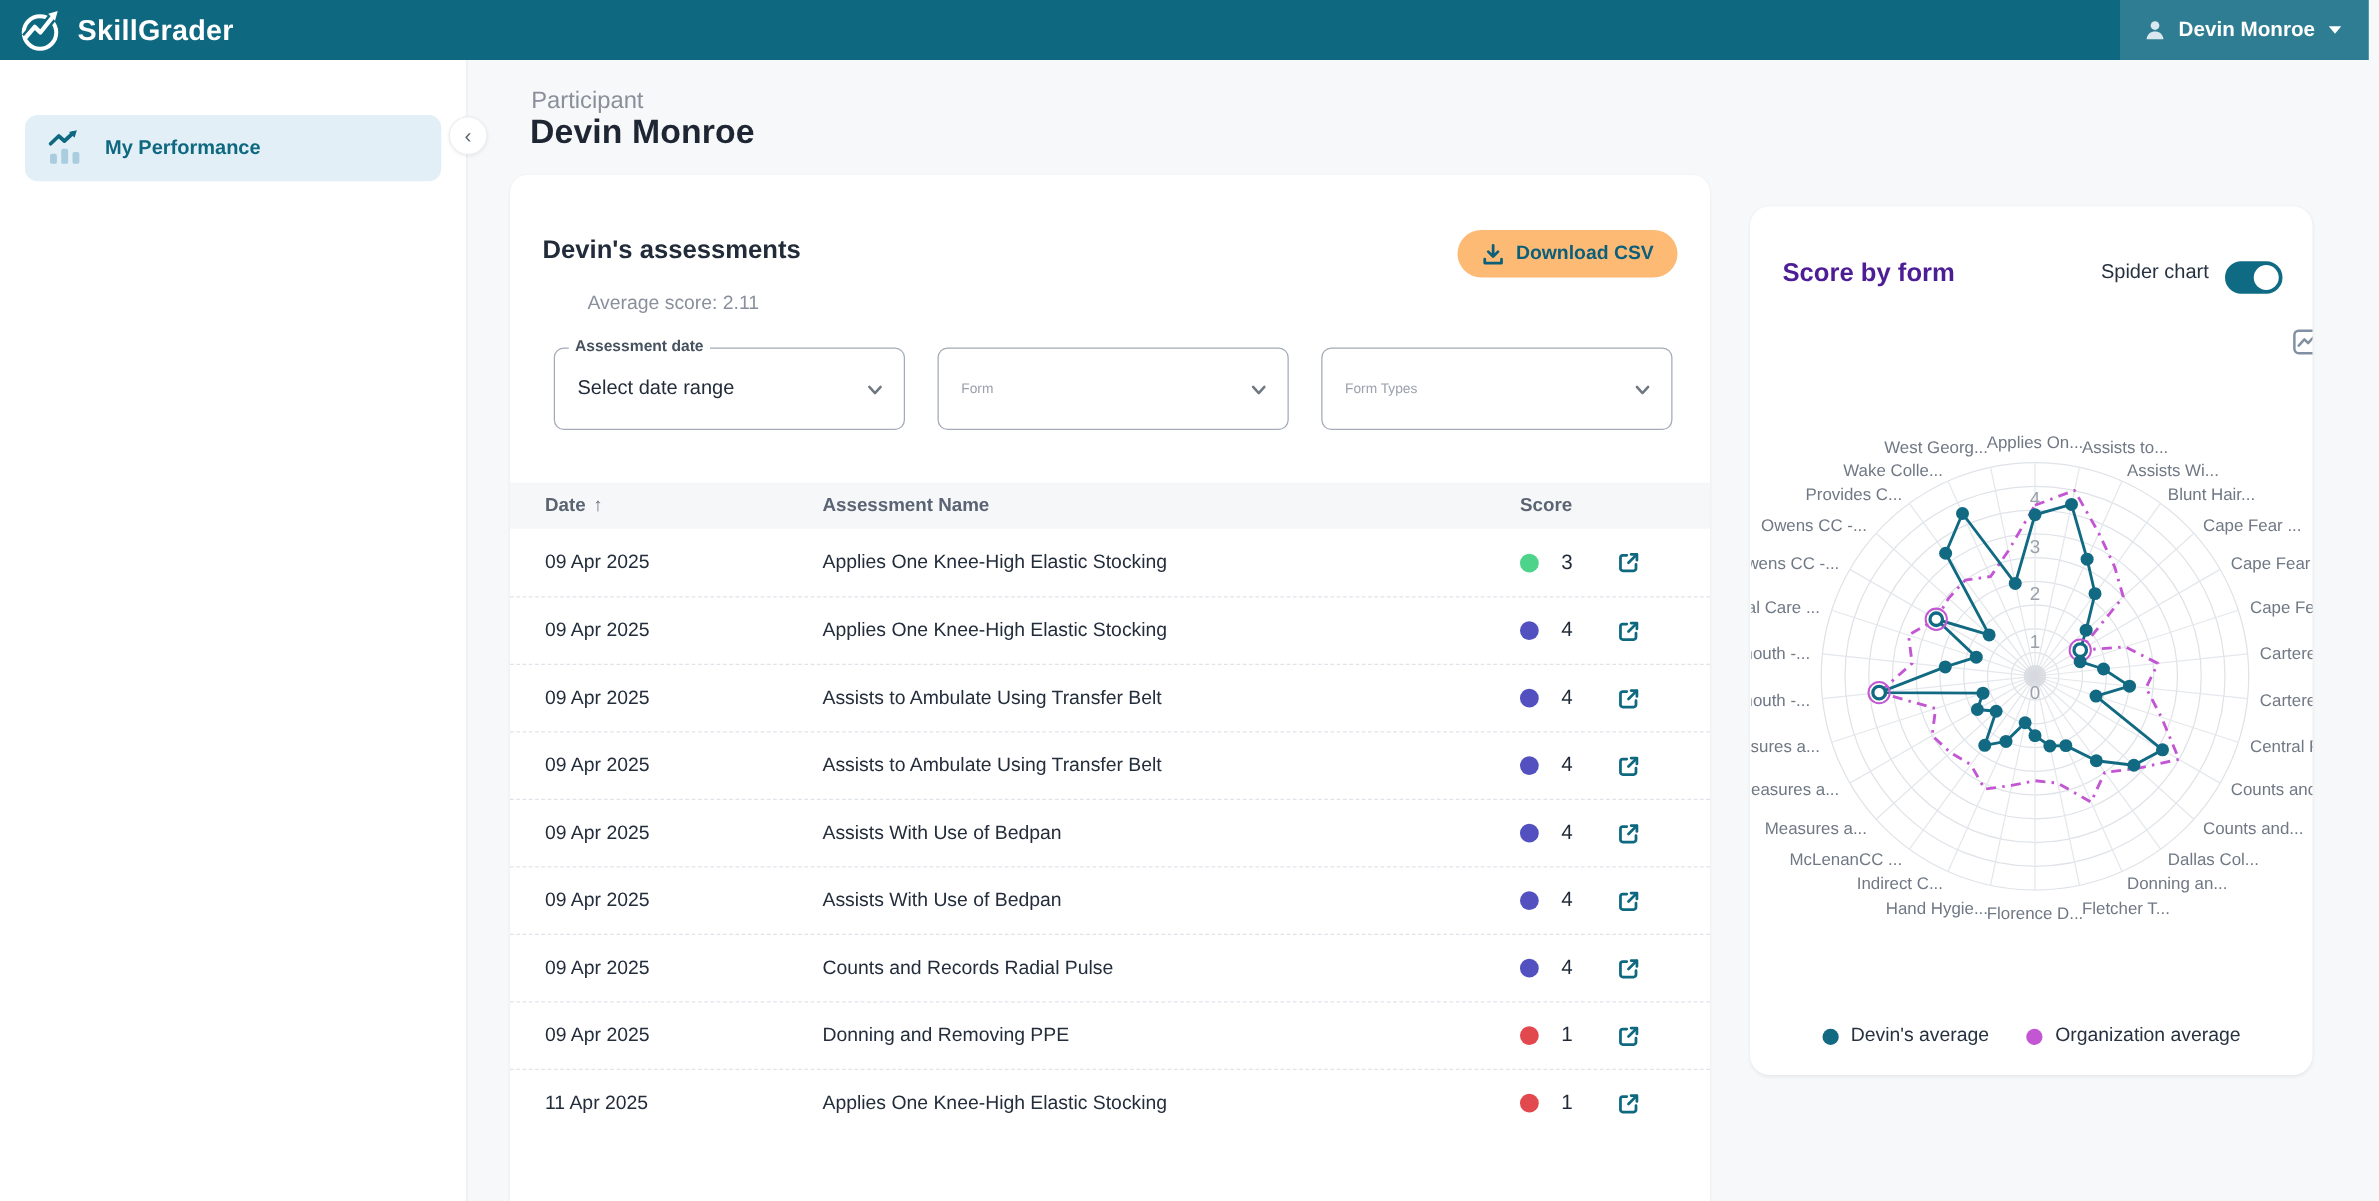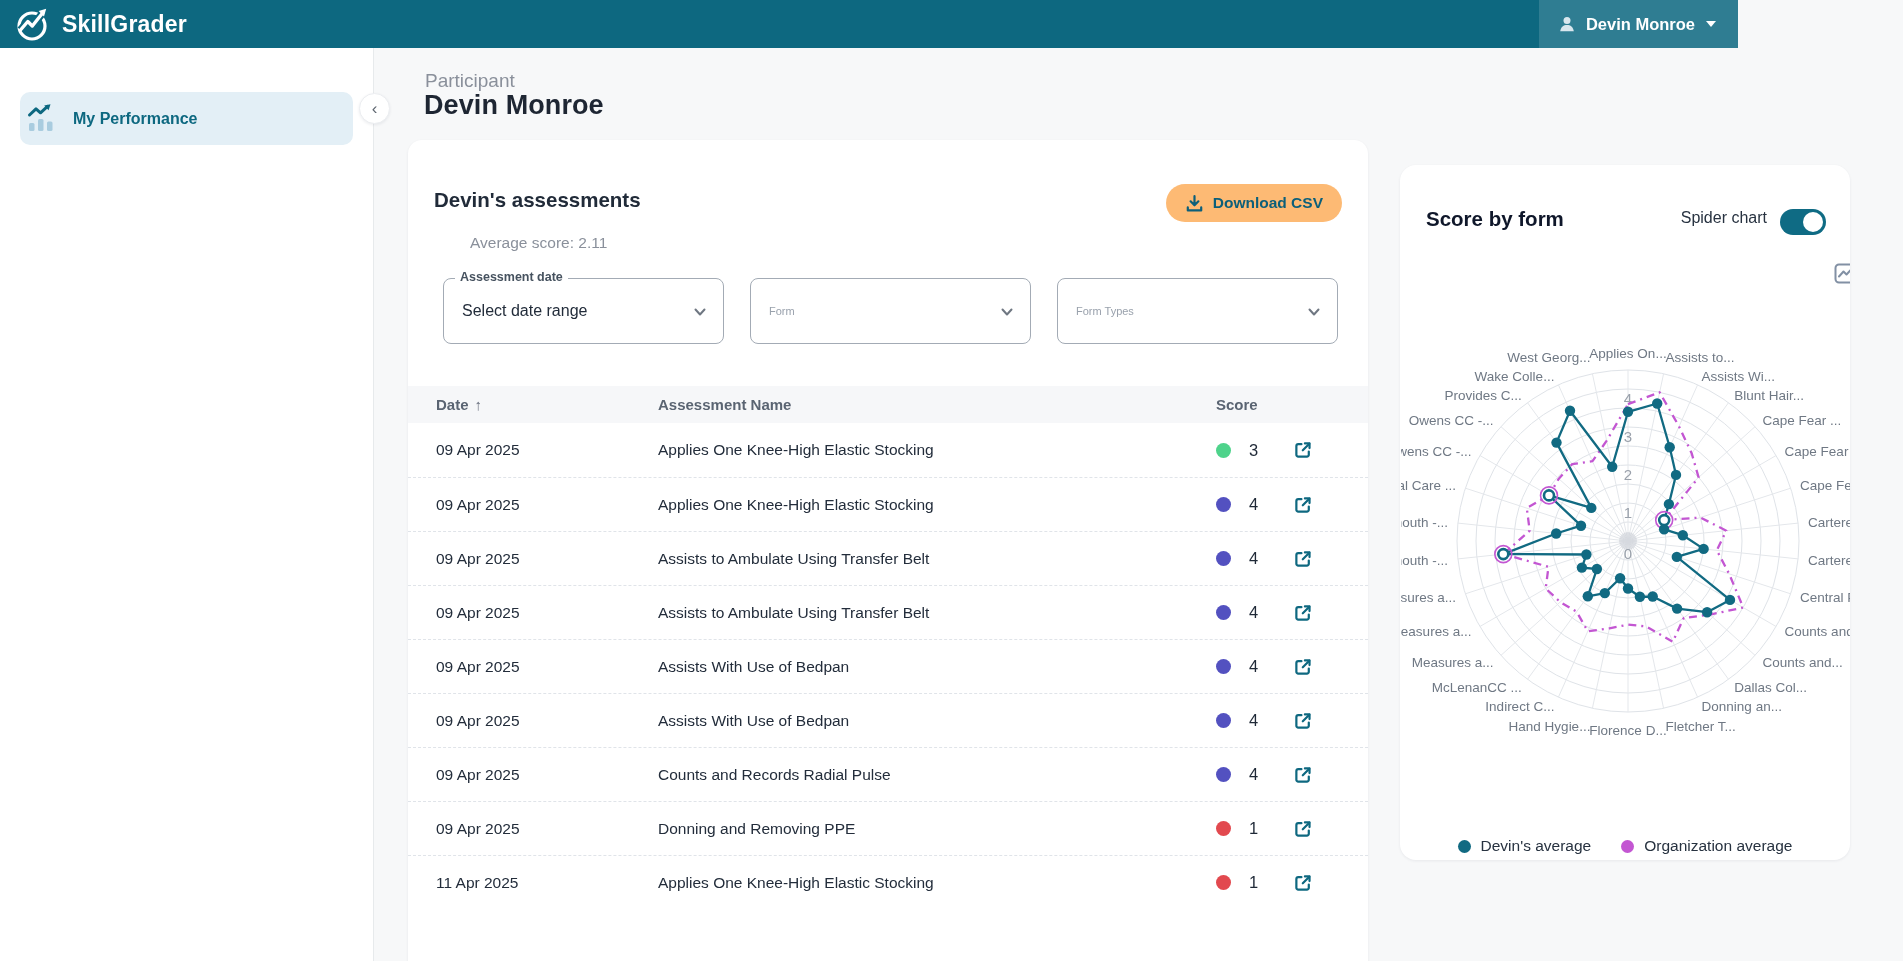--- a/index.html
+++ b/index.html
@@ -1,29 +1,29 @@
 <!DOCTYPE html>
 <html><head>
 <meta charset="utf-8">
 <style>
   * { margin:0; padding:0; box-sizing:border-box; }
   html,body { width:1903px; height:961px; overflow:hidden; }
   body { font-family:"Liberation Sans","DejaVu Sans",sans-serif; background:#f7f8f9; color:#222c3a; position:relative; }
 
   
-  .topbar { position:absolute; left:0; top:0; width:1738px; height:48px; background:#0d6880; display:flex; align-items:center; padding-left:13px; z-index:20; }
+  .topbar { position:absolute; left:0; top:0; width:1895px; height:48px; background:#0d6880; display:flex; align-items:center; padding-left:13px; z-index:20; }
   .brand { display:flex; align-items:center; gap:9px; cursor:pointer; }
   .brand-name { color:#fff; font-size:23px; font-weight:800; letter-spacing:.2px; }
   .user-chip { position:absolute; right:0; top:0; height:48px; background:rgba(255,255,255,.14); display:flex; align-items:center; gap:9px; padding:0 22px 0 18px; cursor:pointer; }
   .user-chip .uname { color:#fff; font-size:16.5px; font-weight:700; }
   .caret-down { width:0; height:0; border-left:5.5px solid transparent; border-right:5.5px solid transparent; border-top:6px solid #fff; margin-left:2px; }
 
   
   .sidebar { position:absolute; left:0; top:48px; width:374px; bottom:0; background:#fff; border-right:1px solid #e7eaec; z-index:5; }
-  .side-item { position:absolute; left:20px; top:44px; width:333px; height:53px; background:#e3eff6; border-radius:10px; display:flex; align-items:center; gap:16px; padding-left:6px; cursor:pointer; }
+  .side-item { position:absolute; left:20px; top:44px; width:333px; height:53px; background:#e3eff6; border-radius:10px; display:flex; align-items:center; gap:16px; padding-left:17px; cursor:pointer; }
   .side-item .lbl { color:#0d6880; font-size:16px; font-weight:700; }
   .collapse-btn { position:absolute; left:359px; top:93px; width:31px; height:31px; border-radius:50%; background:#fff; border:1px solid #eceef1; box-shadow:0 1px 3px rgba(30,40,60,.08); z-index:15; display:flex; align-items:center; justify-content:center; color:#5f6771; font-size:17px; cursor:pointer; }
 
   
   .content { position:absolute; left:375px; top:48px; right:0; bottom:0; background:#f7f8f9; }
   .breadcrumb { position:absolute; left:50px; top:22px; font-size:19px; color:#8a909b; }
   .page-title { position:absolute; left:49px; top:42px; font-size:27px; font-weight:800; color:#1e2633; letter-spacing:.1px; }
 
   .card { background:#fff; border-radius:14px; box-shadow:0 1px 3px rgba(25,35,55,.07); position:absolute; }
 
@@ -48,28 +48,28 @@
   .thead .arrow { color:#6b7280; font-weight:400; font-size:15px; }
   .trow { height:54px; font-size:15.5px; color:#232d3b; }
   .trow + .trow { border-top:1px dashed #e0e4e9; }
   .score-cell { display:flex; align-items:center; }
   .score-dot { width:15px; height:15px; border-radius:50%; flex:none; }
   .score-num { margin-left:18px; width:20px; font-size:16.5px; color:#1f2937; }
   .score-cell svg { margin-left:24px; cursor:pointer; }
 
   
   .chart-card { left:1025px; top:117px; width:450px; height:695px; overflow:hidden; border-radius:16px; }
-  .chart-title { position:absolute; left:26px; top:42px; font-size:20.5px; font-weight:800; color:#0f172a; }
+  .chart-title { position:absolute; left:26px; top:42px; font-size:20.5px; font-weight:800; color:#4c1d95; }
   .toggle-group { position:absolute; right:24px; top:44px; display:flex; align-items:flex-start; gap:13px; }
   .toggle-label { font-size:16px; color:#273240; }
   .toggle { width:46px; height:26px; border-radius:13px; background:#0f6b84; position:relative; cursor:pointer; border:none; }
   .toggle .knob { position:absolute; right:3px; top:3px; width:20px; height:20px; background:#fff; border-radius:50%; }
   .expand-icon { position:absolute; top:98px; right:-7px; cursor:pointer; }
   .spider-wrap { position:absolute; left:1px; top:130px; width:452px; height:500px; }
-  .chart-legend { position:absolute; left:0; right:0; bottom:5px; display:flex; justify-content:center; gap:30px; }
+  .chart-legend { position:absolute; left:0; right:0; bottom:22px; display:flex; justify-content:center; gap:30px; }
   .legend-item { display:flex; align-items:center; gap:10px; cursor:pointer; }
   .legend-item .ldot { width:13px; height:13px; border-radius:50%; }
   .legend-item .ltext { font-size:15.5px; color:#273240; }
 
   svg text { font-family:"Liberation Sans","DejaVu Sans",sans-serif; }
 </style>
 </head>
 <body>
 
 <header class="topbar">

